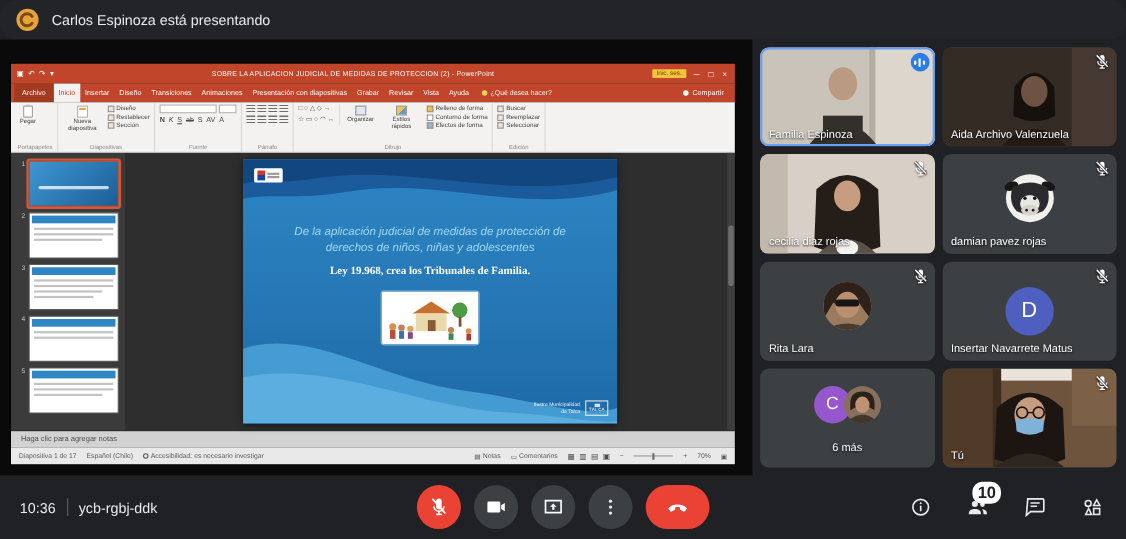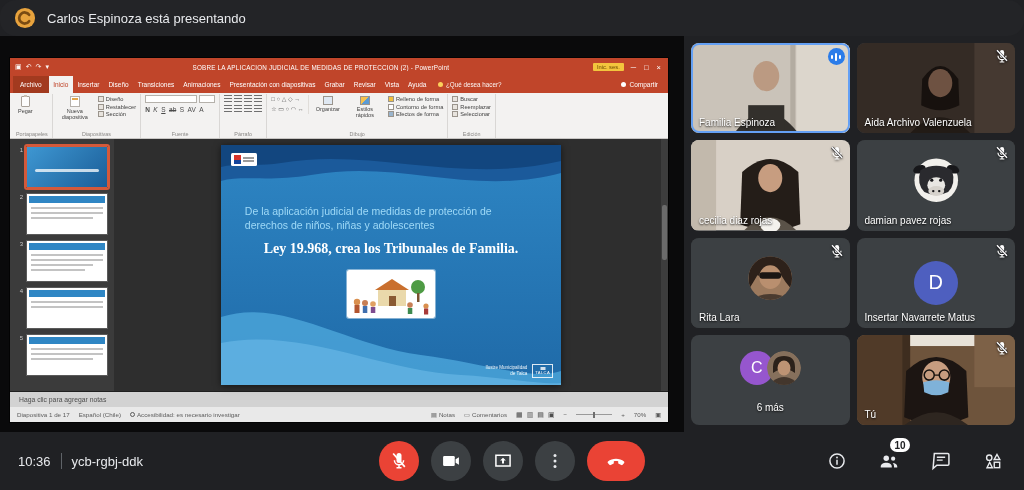--- a/index.html
+++ b/index.html
@@ -70,22 +70,22 @@
   .editarea { flex:1; position:relative; background:#2e2e2e; min-width:0; }
   .vscroll { position:absolute; right:0; top:0; bottom:0; width:7px; background:#3d3d3d; }
   .vthumb { position:absolute; right:1px; top:26%; width:5px; height:22%; background:#6b6b6b; border-radius:2px; }
 
   .slide { position:absolute; left:50%; top:50%; transform:translate(-50%,-50%); width:340px; height:240px; background:#2679b8; box-shadow:0 1px 7px rgba(0,0,0,.55); overflow:hidden; }
   .waves { position:absolute; inset:0; width:100%; height:100%; }
   .scontent { position:relative; height:100%; display:flex; flex-direction:column; align-items:center; }
   .chilelogo { position:absolute; top:8px; left:10px; background:#fff; border-radius:1.5px; padding:2px 3px; display:flex; gap:2px; align-items:center; }
   .shield { width:7px; height:9px; background:linear-gradient(#d8342a 50%,#14459c 50%); }
   .cl-tx i { display:block; width:11px; height:1.6px; background:#9b9b9b; margin:1.4px 0; }
-  .stitle { margin-top:60px; width:86%; text-align:left; color:#9ed9f7; font-size:10.5px; line-height:1.3; }
-  .ssub { margin-top:9px; color:#fff; font-family:"Liberation Serif",serif; font-weight:bold; font-size:14px; text-align:center; }
+  .stitle { margin-top:60px; width:86%; text-align:center; color:#9ed9f7; font-size:10.5px; line-height:1.3;font-style:italic; }
+  .ssub { margin-top:9px; color:#fff; font-family:"Liberation Serif",serif; font-weight:bold; font-size:10px; text-align:center; }
   .simg { margin-top:13px; width:88px; height:48px; border-radius:2px; overflow:hidden; box-shadow:0 0 0 1px rgba(255,255,255,.45); flex:none; }
   .sfooter { position:absolute; right:8px; bottom:7px; display:flex; align-items:center; gap:5px; }
   .ftext { color:#fff; font-size:4.6px; text-align:right; opacity:.92; width:48px; line-height:1.3; }
   .fbadge { color:#fff; border:1px solid rgba(255,255,255,.85); font-size:4.2px; padding:5px 2px 2px; text-align:center; letter-spacing:.3px; position:relative; }
   .fbadge::before { content:""; position:absolute; top:1.5px; left:50%; transform:translateX(-50%); width:5px; height:3px; background:rgba(255,255,255,.8); }
 
   .notesbar { height:16px; background:#d2d2d2; color:#4e4e4e; font-size:6.8px; display:flex; align-items:center; padding:0 9px; flex:none; border-top:1px solid #1f1f1f; }
   .pstatus { height:15px; background:#e9e9e9; color:#5b5b5b; display:flex; align-items:center; gap:9px; font-size:6.2px; padding:0 7px; flex:none; }
   .pstatus .grow { flex:1; }
   .stbtn { display:flex; align-items:center; gap:2px; white-space:nowrap; }
@@ -116,21 +116,21 @@
   
   .botbar { height:58px; display:flex; align-items:center; padding:0 18px; color:#e8eaed; background:#202124; }
   .bleft { display:flex; align-items:center; gap:10px; font-size:13px; flex:1; }
   .vdiv { width:1px; height:16px; background:#5f6368; }
   .bcenter { display:flex; align-items:center; gap:12px; }
   .bright { display:flex; align-items:center; gap:26px; flex:1; justify-content:flex-end; }
   .cbtn { width:40px; height:40px; border-radius:50%; background:#3c4043; display:flex; align-items:center; justify-content:center; border:none; cursor:pointer; }
   .cbtn.red { background:#ea4335; }
   .endbtn { width:58px; height:40px; border-radius:20px; background:#ea4335; display:flex; align-items:center; justify-content:center; border:none; cursor:pointer; }
   .ricon { position:relative; width:26px; height:26px; display:flex; align-items:center; justify-content:center; cursor:pointer; }
-  .badge10 { position:absolute; top:-10px; right:-8px; background:#fff; color:#202124; font-size:10px; font-weight:bold; border-radius:9px; padding:1.5px 4.5px; }
+  .badge10 { position:absolute; top:-10px; right:-8px; background:#fff; color:#202124; font-size:15px; font-weight:bold; border-radius:9px; padding:1.5px 4.5px; }
 </style>
 </head>
 <body>
 
 <header class="topbar">
   <svg class="mlogo" viewBox="0 0 24 24">
     <circle cx="12" cy="12" r="11" fill="#e8a33d"></circle>
     <path d="M16.5 8.5 A6 6 0 1 0 16.5 15.5" stroke="#7a4b12" stroke-width="3" fill="none" stroke-linecap="round"></path>
   </svg>
   <span>Carlos Espinoza está presentando</span>

